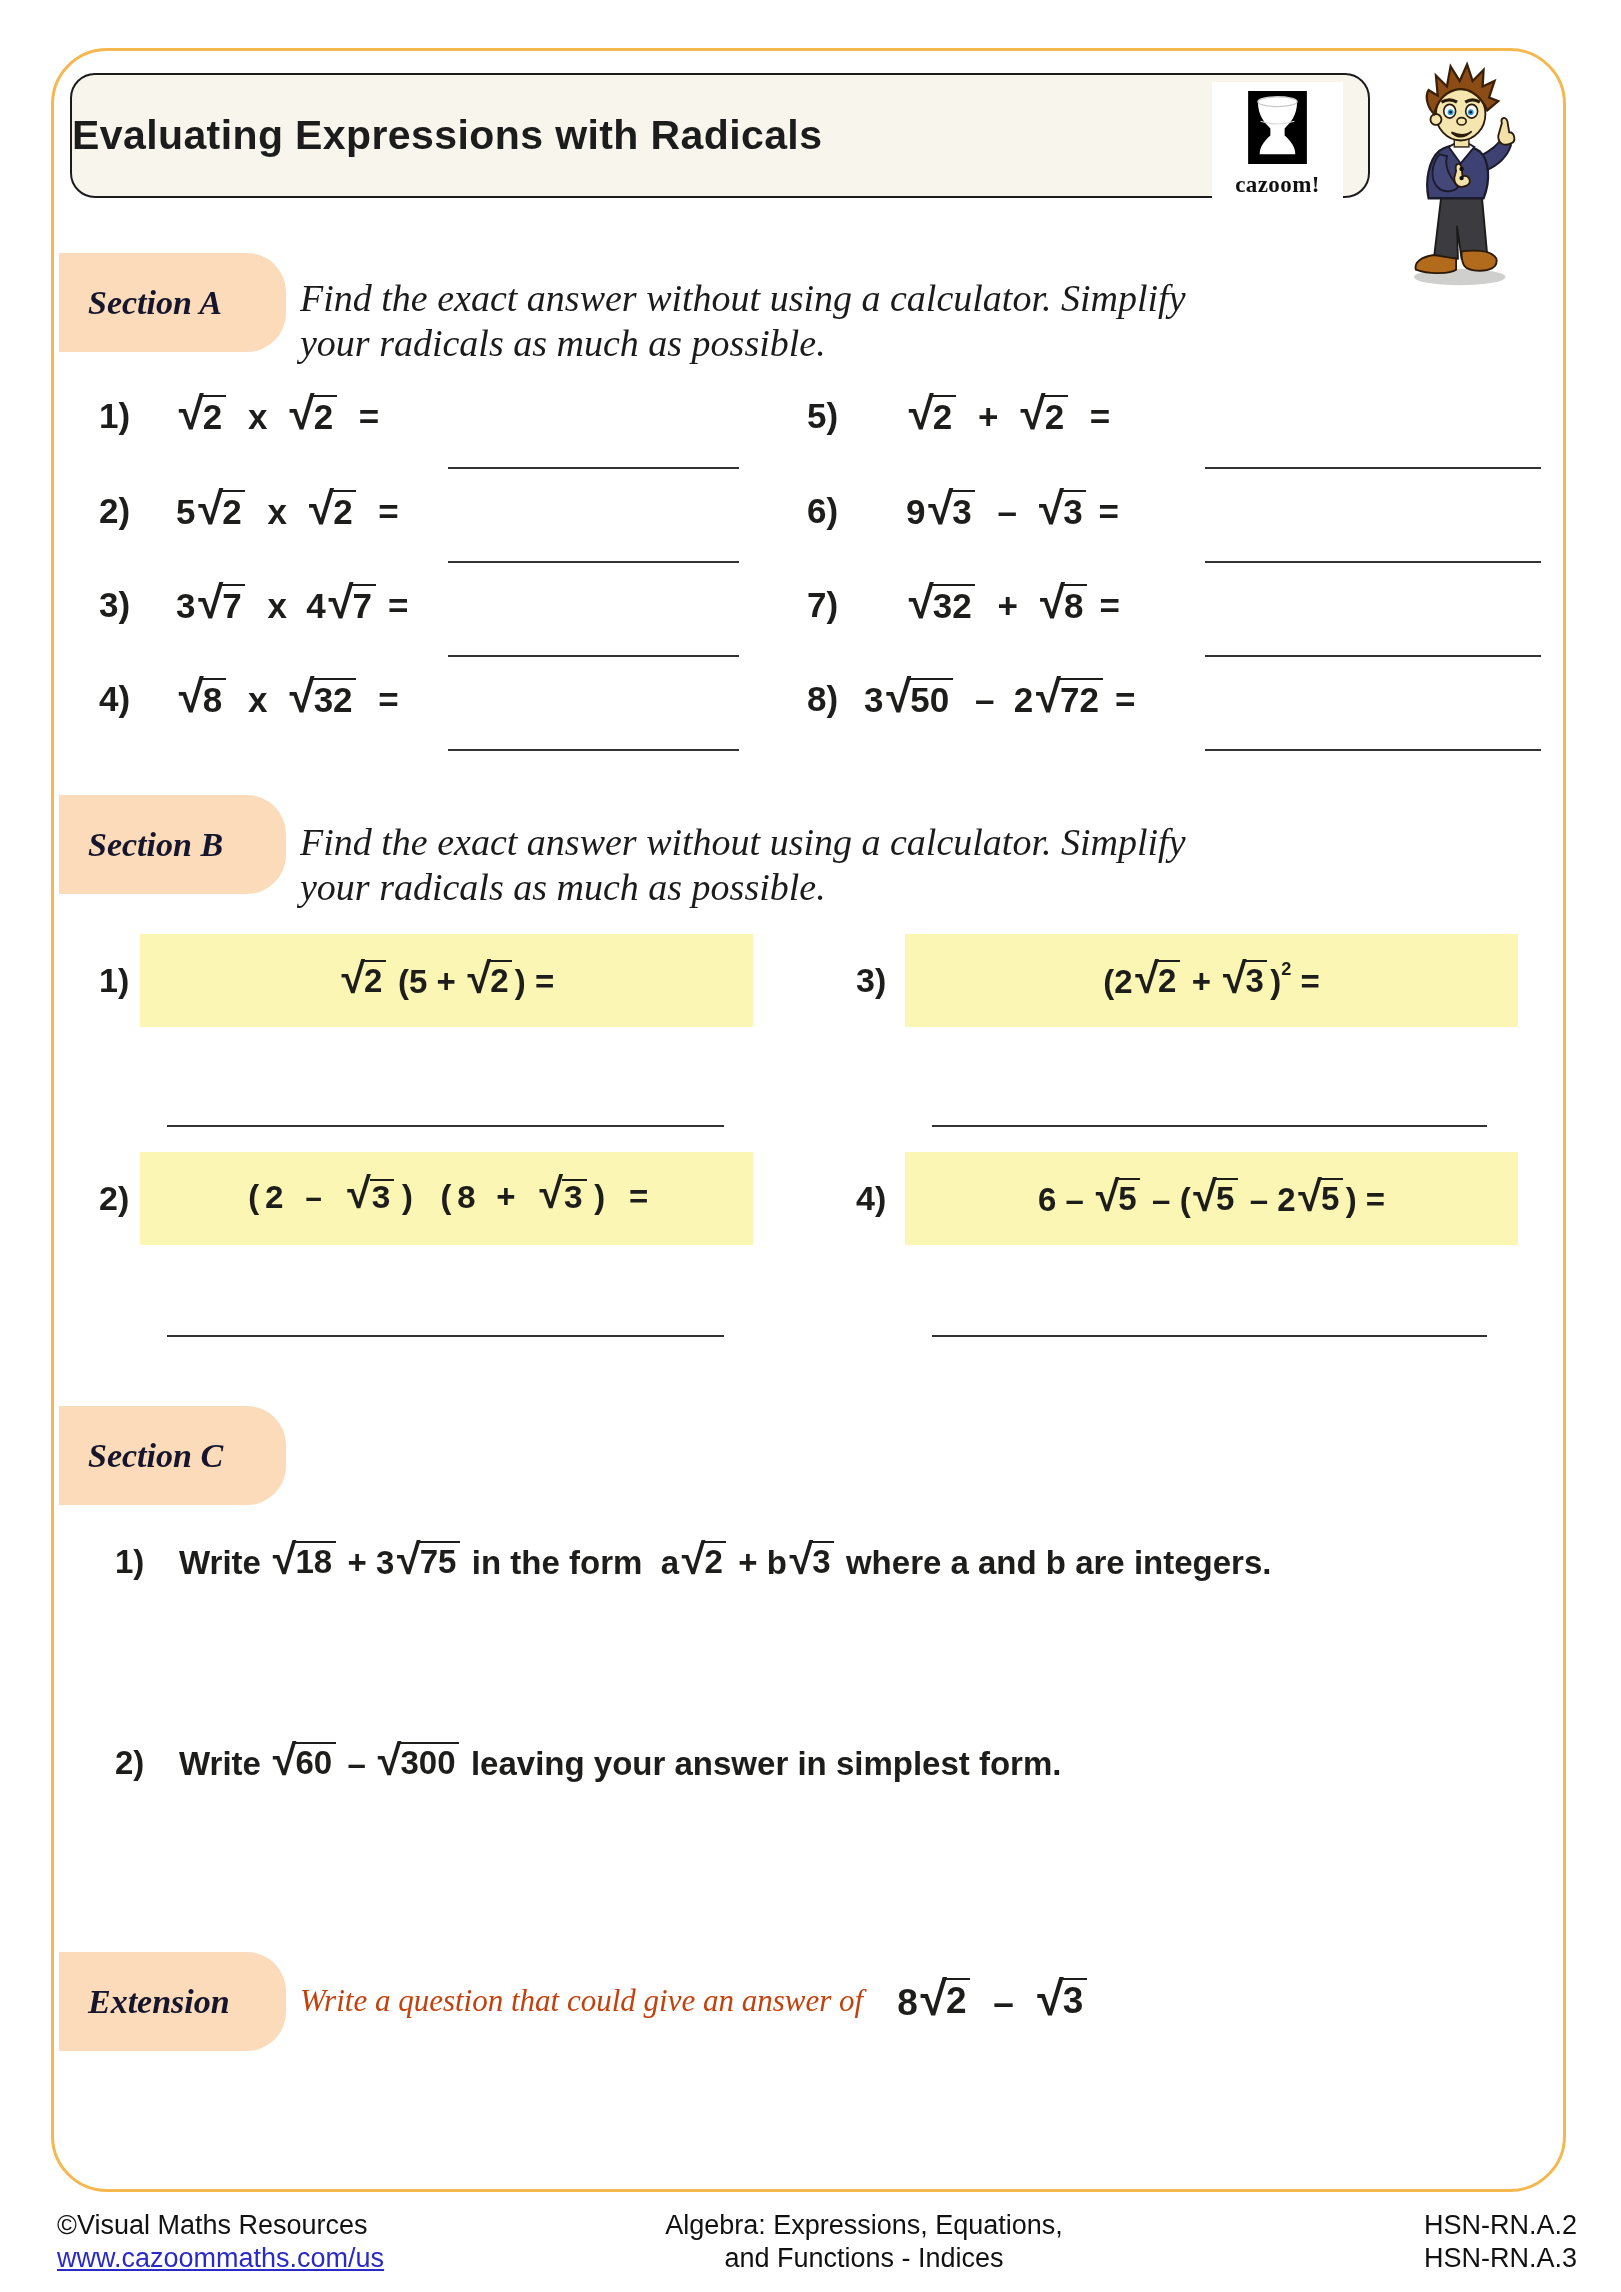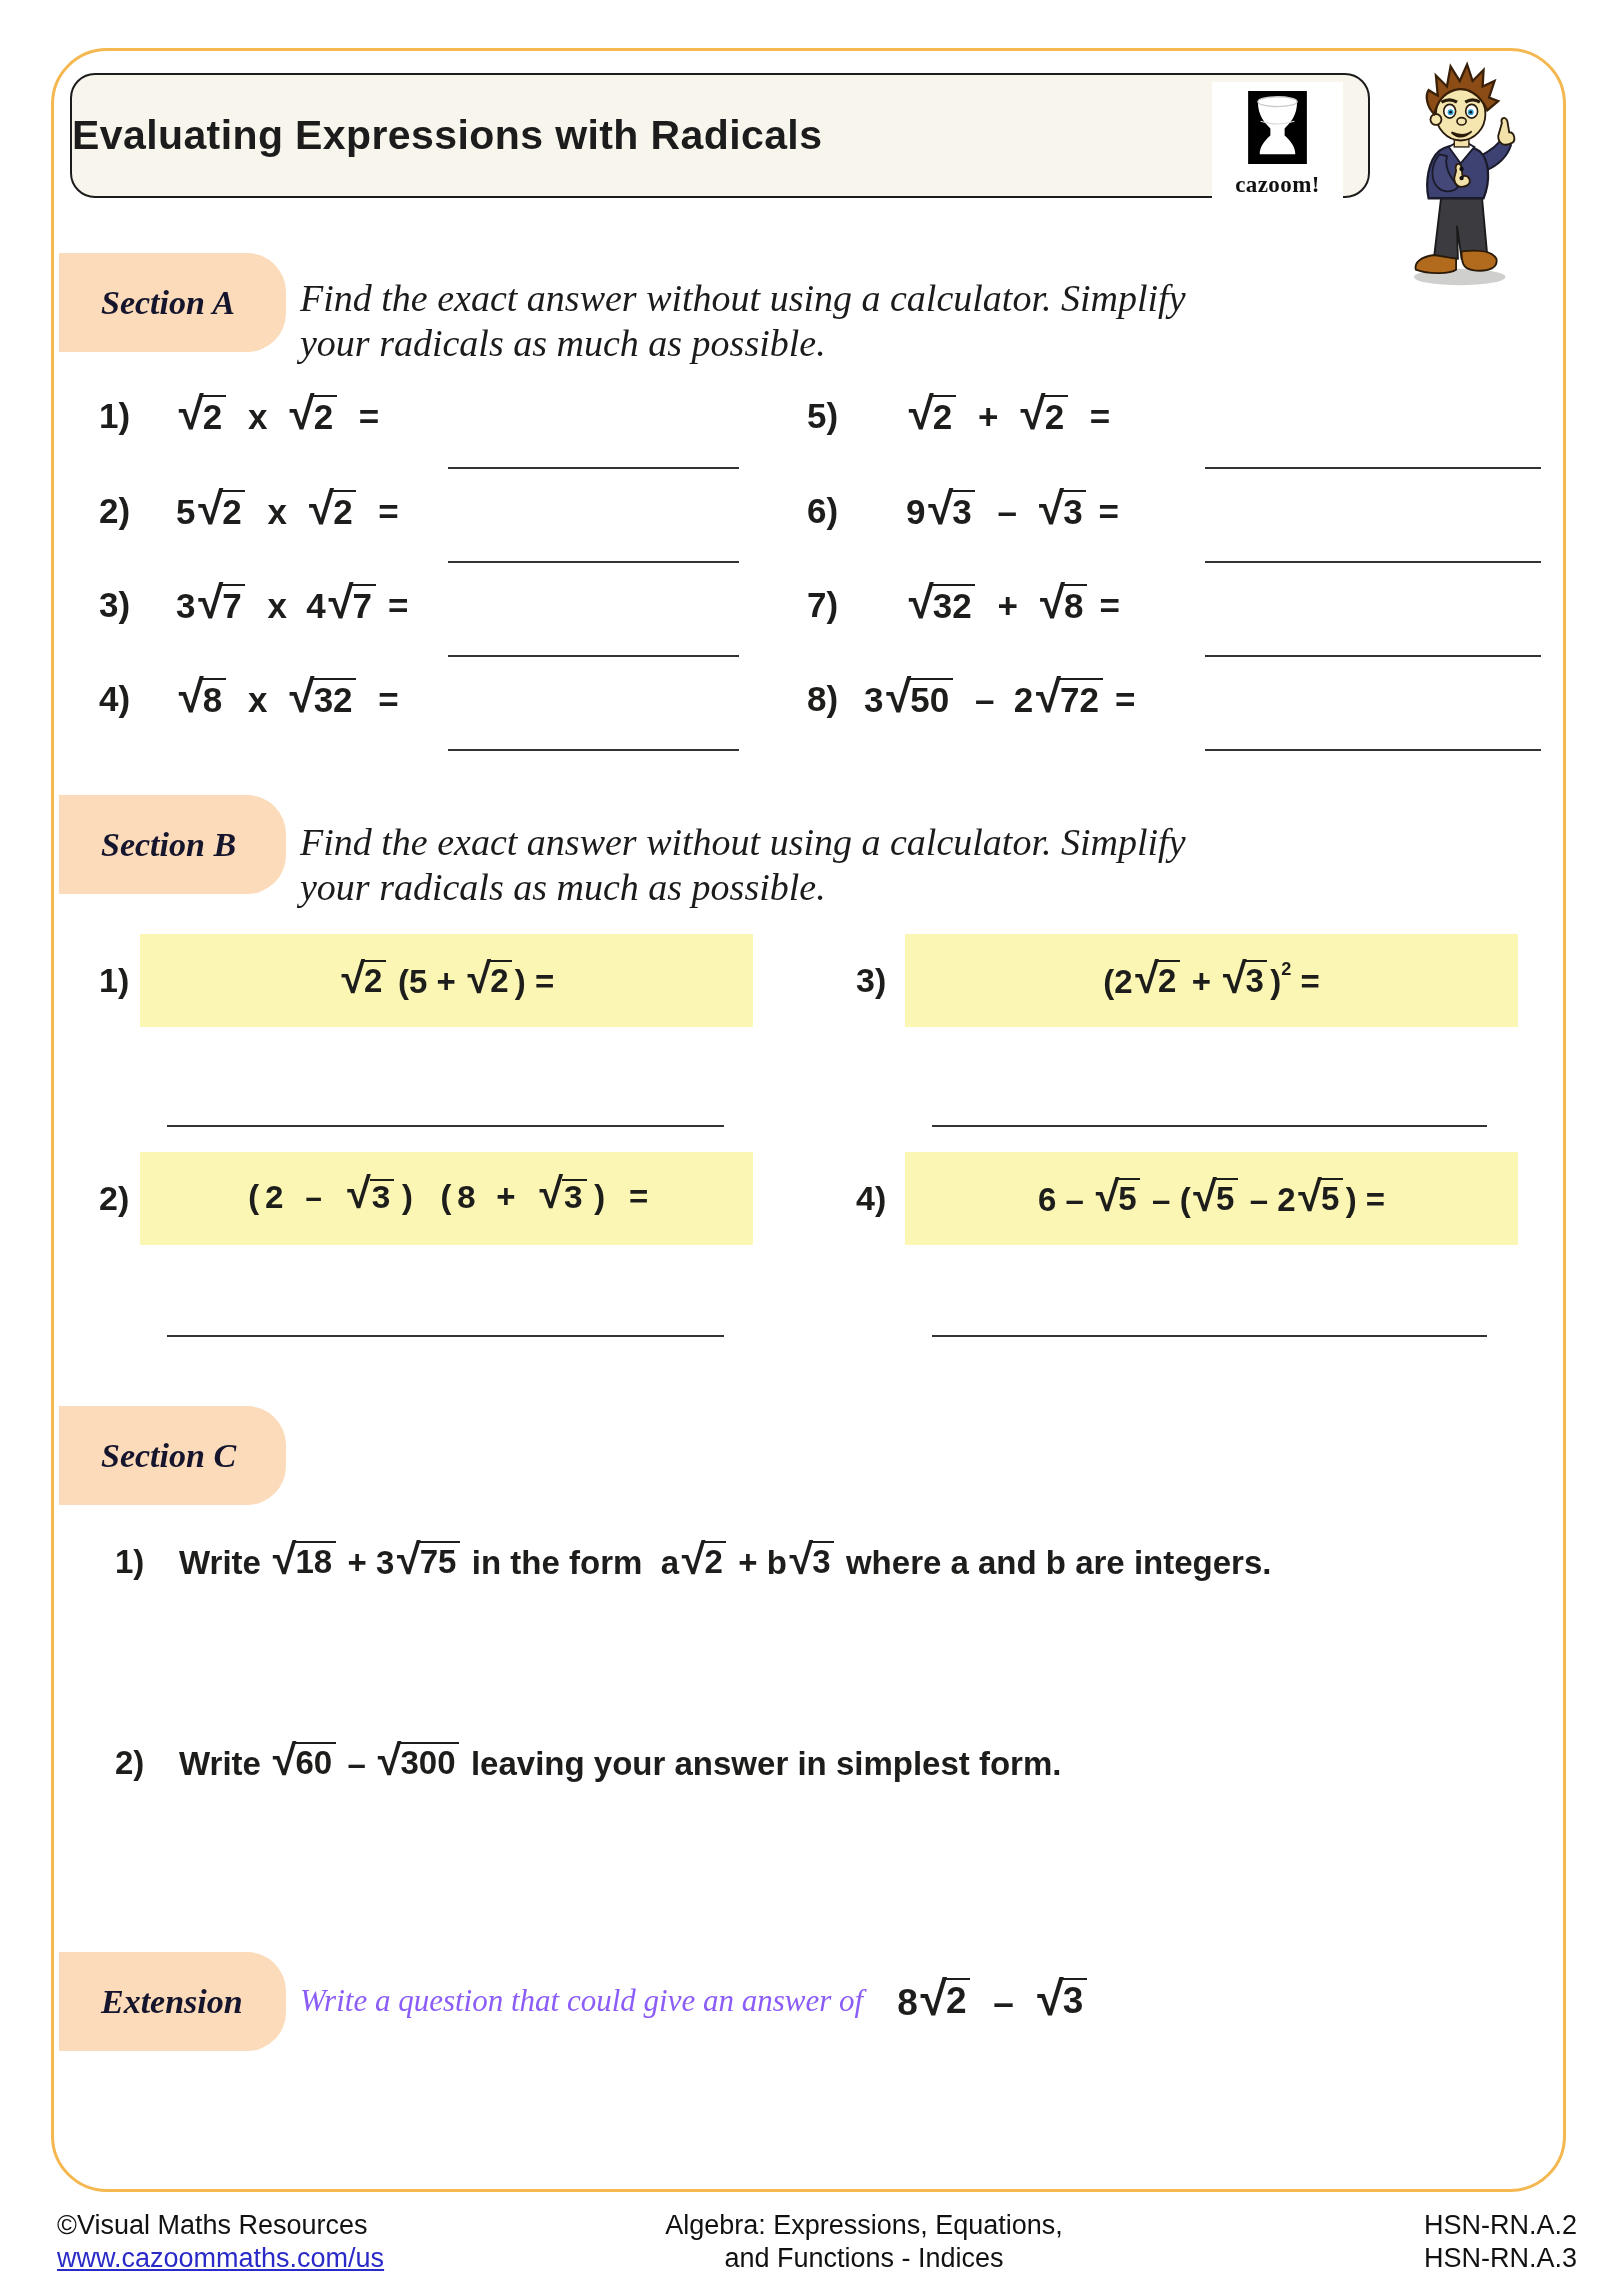--- a/index.html
+++ b/index.html
@@ -14,21 +14,21 @@
     border:2.7px solid #1c1c1c;border-radius:25px;box-sizing:border-box;display:flex;align-items:center;}
   .title{font-size:41px;font-weight:bold;color:#1c1c1c;letter-spacing:0.4px;}
   .logo{position:absolute;right:25px;top:7.2px;width:131px;height:107px;background:#fff;
     display:flex;flex-direction:column;align-items:center;justify-content:flex-start;padding-top:9px;}
   .logo-square{width:59px;height:73px;}
   .logo-word{font-family:Liberation Serif, serif;font-weight:bold;font-size:23px;color:#111;margin-top:8px;letter-spacing:0.4px;}
   .mascot{position:absolute;left:1400px;top:59px;width:125px;height:229px;}
 
   
   .sec-label{position:absolute;left:59px;width:227px;height:99px;background:#fbdbb9;
-    border-radius:0 39px 39px 0;display:flex;align-items:center;padding-left:42px;box-sizing:border-box;}
+    border-radius:0 39px 39px 0;display:flex;align-items:center;padding-left:29px;box-sizing:border-box;}
   .sec-label span{font-family:"Liberation Serif",serif;font-style:italic;font-weight:bold;font-size:34px;color:#15152d;}
   .instr{position:absolute;left:300px;width:905px;font-family:"Liberation Serif",serif;font-style:italic;
     font-size:38px;line-height:45px;color:#1b1b1b;}
 
   
   .mathexp{white-space:pre;font-weight:bold;color:#1d1d1b;}
   .rad{display:inline-flex;align-items:flex-start;margin:0 2.7px;}
   .rsign{font-size:1.3em;line-height:.84;font-weight:bold;}
   .rbar{display:inline-block;border-top:2.7px solid currentColor;line-height:1.08;padding:0.9px 3.6px 0 0.9px;margin-left:-1.8px;}
   sup{font-size:.55em;line-height:0;position:relative;top:-.35em;}
@@ -39,21 +39,21 @@
 
   
   .bnum{position:absolute;height:93px;display:flex;align-items:center;font-size:34px;font-weight:bold;}
   .ybox{position:absolute;background:#fbf6b4;height:93px;display:flex;align-items:center;justify-content:center;
     font-size:33px;font-weight:bold;}
 
   
   .cprob{position:absolute;display:flex;align-items:center;height:57px;font-size:33px;font-weight:bold;}
   .cprob .pnum{min-width:64px;}
   .ext-row{position:absolute;display:flex;align-items:center;height:64px;}
-  .ext-text{font-family:"Liberation Serif",serif;font-style:italic;font-size:31px;color:#8b5cf6;}
+  .ext-text{font-family:"Liberation Serif",serif;font-style:italic;font-size:31px;color:#c2410c;}
   .ext-math{font-size:37px;font-weight:bold;margin-left:34px;}
 
   
   .foot{position:absolute;top:2209px;font-size:27px;line-height:33px;color:#111;}
   .foot-left{left:57px;text-align:left;}
   .foot-center{left:573px;width:582px;text-align:center;}
   .foot-right{left:1299px;width:278px;text-align:right;}
   .foot a{color:#2a2ac8;text-decoration:underline;cursor:pointer;}
 </style>
 </head>

